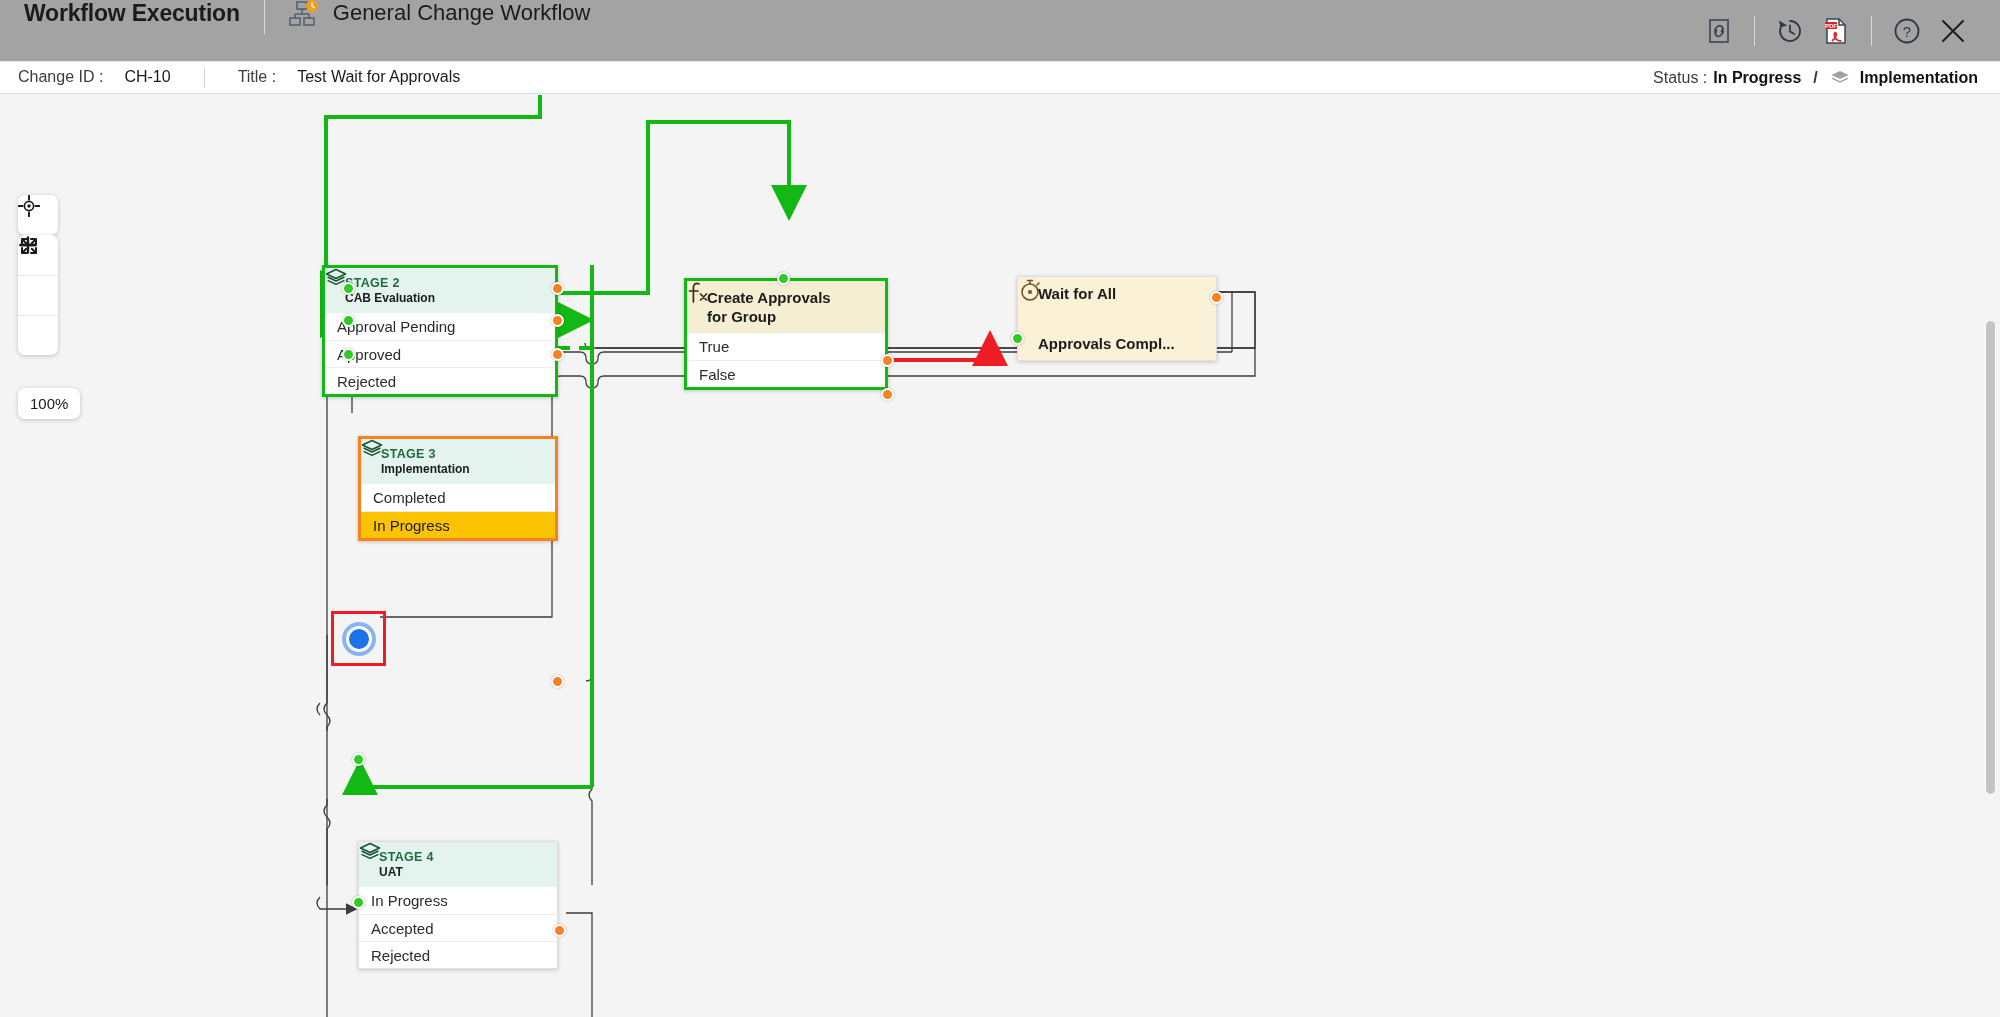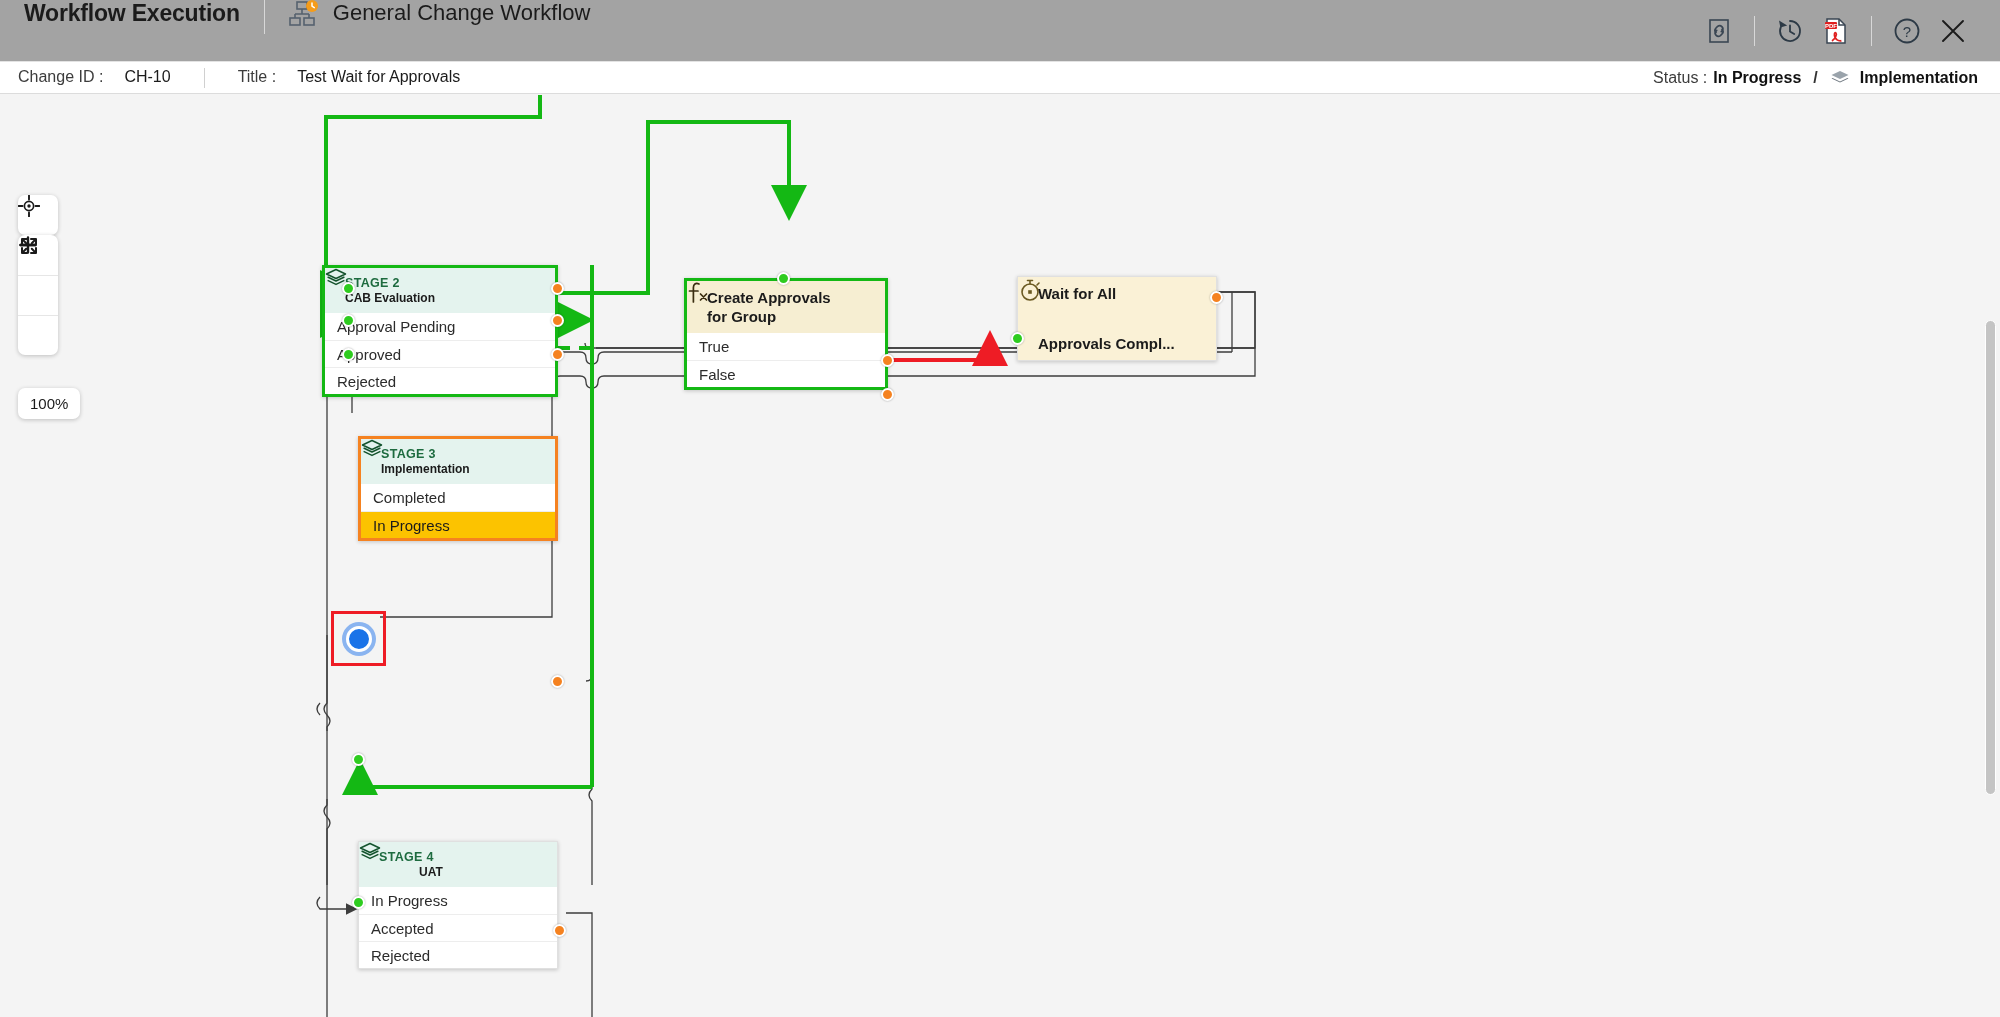--- a/index.html
+++ b/index.html
@@ -474,21 +474,21 @@
     <div class="node-head head-stage">
       <span class="head-icon">
         <svg width="22" height="20" viewBox="0 0 22 20">
           <path d="M11 1.5 L20.5 6 L11 10.5 L1.5 6 Z" fill="none" stroke="#14532d" stroke-width="1.5" stroke-linejoin="round"></path>
           <path d="M2.6 9 L11 13 L19.4 9" fill="none" stroke="#14532d" stroke-width="1.5" stroke-linejoin="round"></path>
           <path d="M2.6 12.4 L11 16.4 L19.4 12.4" fill="none" stroke="#14532d" stroke-width="1.5" stroke-linejoin="round"></path>
         </svg>
       </span>
       <span class="head-txt">
         <span class="stage-kicker" style="display:block;">STAGE 4</span>
-        <span class="stage-title" style="display:block;margin-left:40px;">UAT</span>
+        <span class="stage-title" style="display:block;">UAT</span>
       </span>
     </div>
     <div class="node-row first">In Progress</div>
     <div class="node-row">Accepted</div>
     <div class="node-row">Rejected</div>
   </div>
   <div class="port in" style="left:352px; top:801px;"></div>
   <div class="port out" style="left:553px; top:829px;"></div>
 
   <div class="vscroll-thumb" style="right:4px; top:225px; height:475px;"></div>

